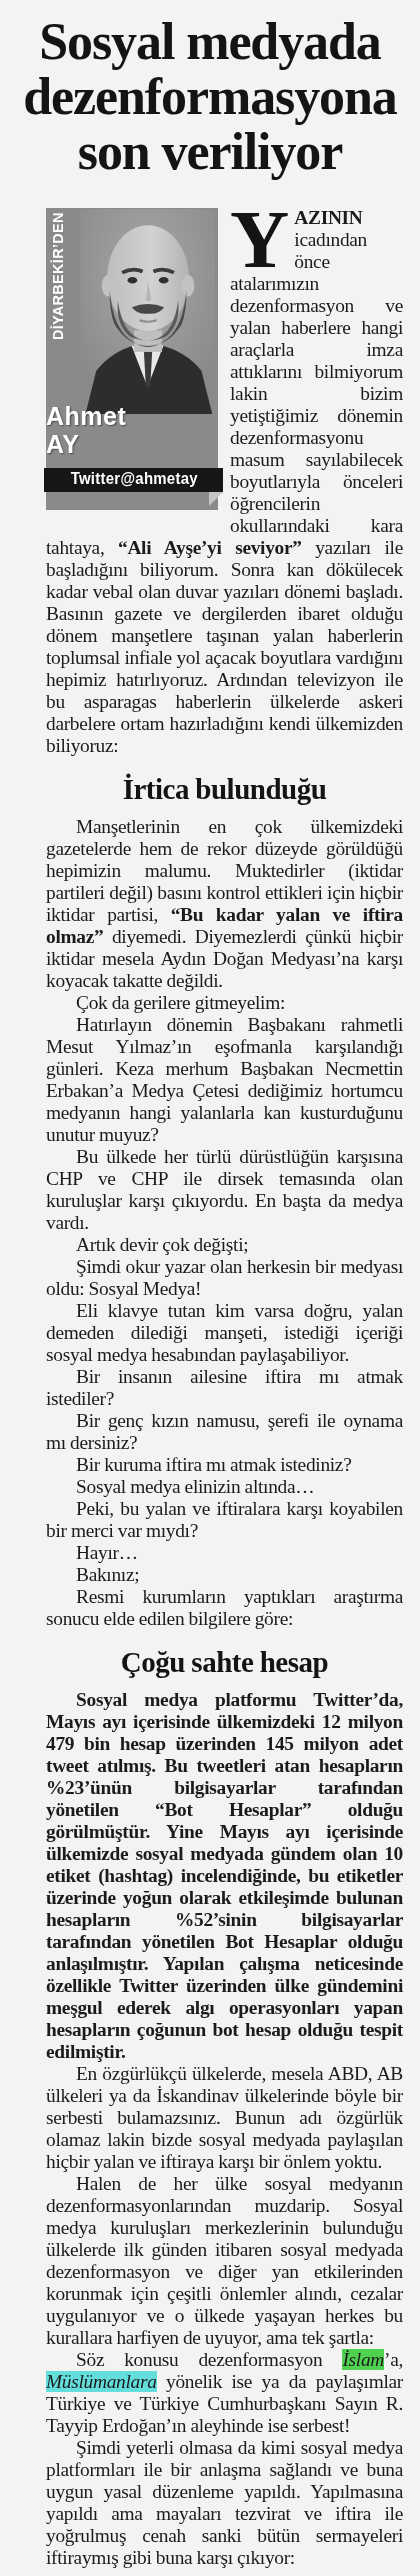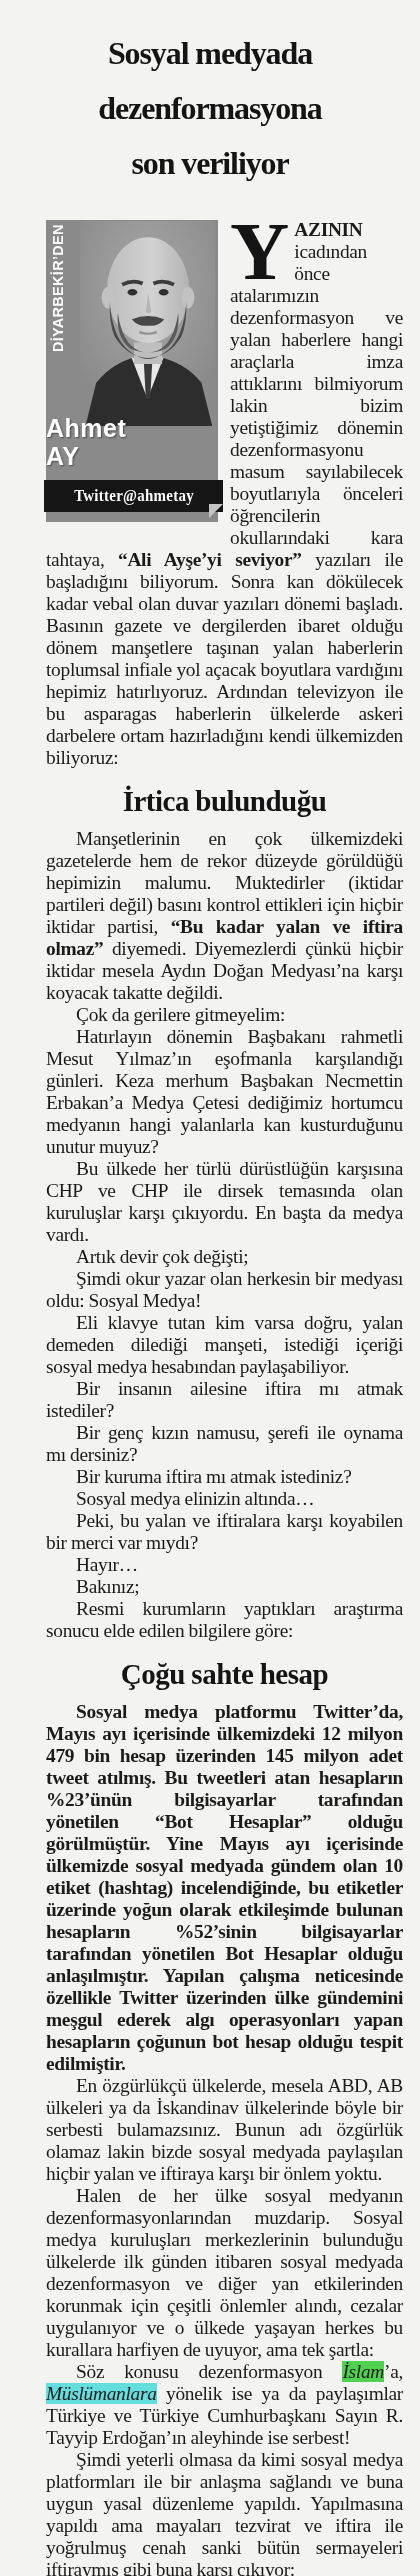--- a/index.html
+++ b/index.html
@@ -5,22 +5,22 @@
   html,body{margin:0;padding:0;}
   body{
     width:420px;height:2576px;position:relative;overflow:hidden;
     background:#f3f3f1;
     font-family:"Liberation Serif","DejaVu Serif",serif;
     color:#1b1b1b;
   }
   .page{position:absolute;inset:0;}
   
   .masthead{
-    margin:26px auto 0;width:399px;text-align:center;
-    font-weight:bold;font-size:32px;line-height:55px;
+    margin:14px auto 0;width:399px;text-align:center;
+    font-weight:bold;font-size:52px;line-height:55px;
     letter-spacing:-1.1px;color:#141414;
   }
   
   .article{
     margin:28px 18px 0 46px;width:357px;
     font-size:19.4px;line-height:22px;
     text-align:justify;
     letter-spacing:-0.3px;word-spacing:-0.3px;
   }
   .article p{margin:0;text-indent:30px;}
@@ -53,23 +53,23 @@
     white-space:nowrap;
     color:#fff;font-weight:bold;font-size:14.5px;letter-spacing:0.3px;
   }
   .portrait{position:absolute;top:1.1px;right:3.2px;}
   .authorname{
     position:absolute;top:195px;left:0;width:100%;
     color:#fff;font-weight:bold;font-size:25px;line-height:27.5px;
     letter-spacing:0.5px;text-shadow:1.1px 1.1px 1.6px rgba(0,0,0,.45);
   }
   .twitterbar{
-    position:absolute;top:260px;left:-1.6px;width:179px;height:32px;
+    position:absolute;top:260px;left:-1.6px;width:179px;height:24px;
     background:var(--banner-black,#161616);
-    display:flex;align-items:center;justify-content:center;font-family:Liberation Serif, serif;
+    display:flex;justify-content:center;
   }
   .twitterbar span{
     color:#fff;font-weight:bold;font-size:17px;
     transform:scaleX(0.88);letter-spacing:0.3px;white-space:nowrap;
   }
   .fold{
     position:absolute;top:284px;right:-4.8px;width:0;height:0;
     border-top:14.5px solid #c4c4c4;border-right:14.5px solid transparent;
   }
 </style>

